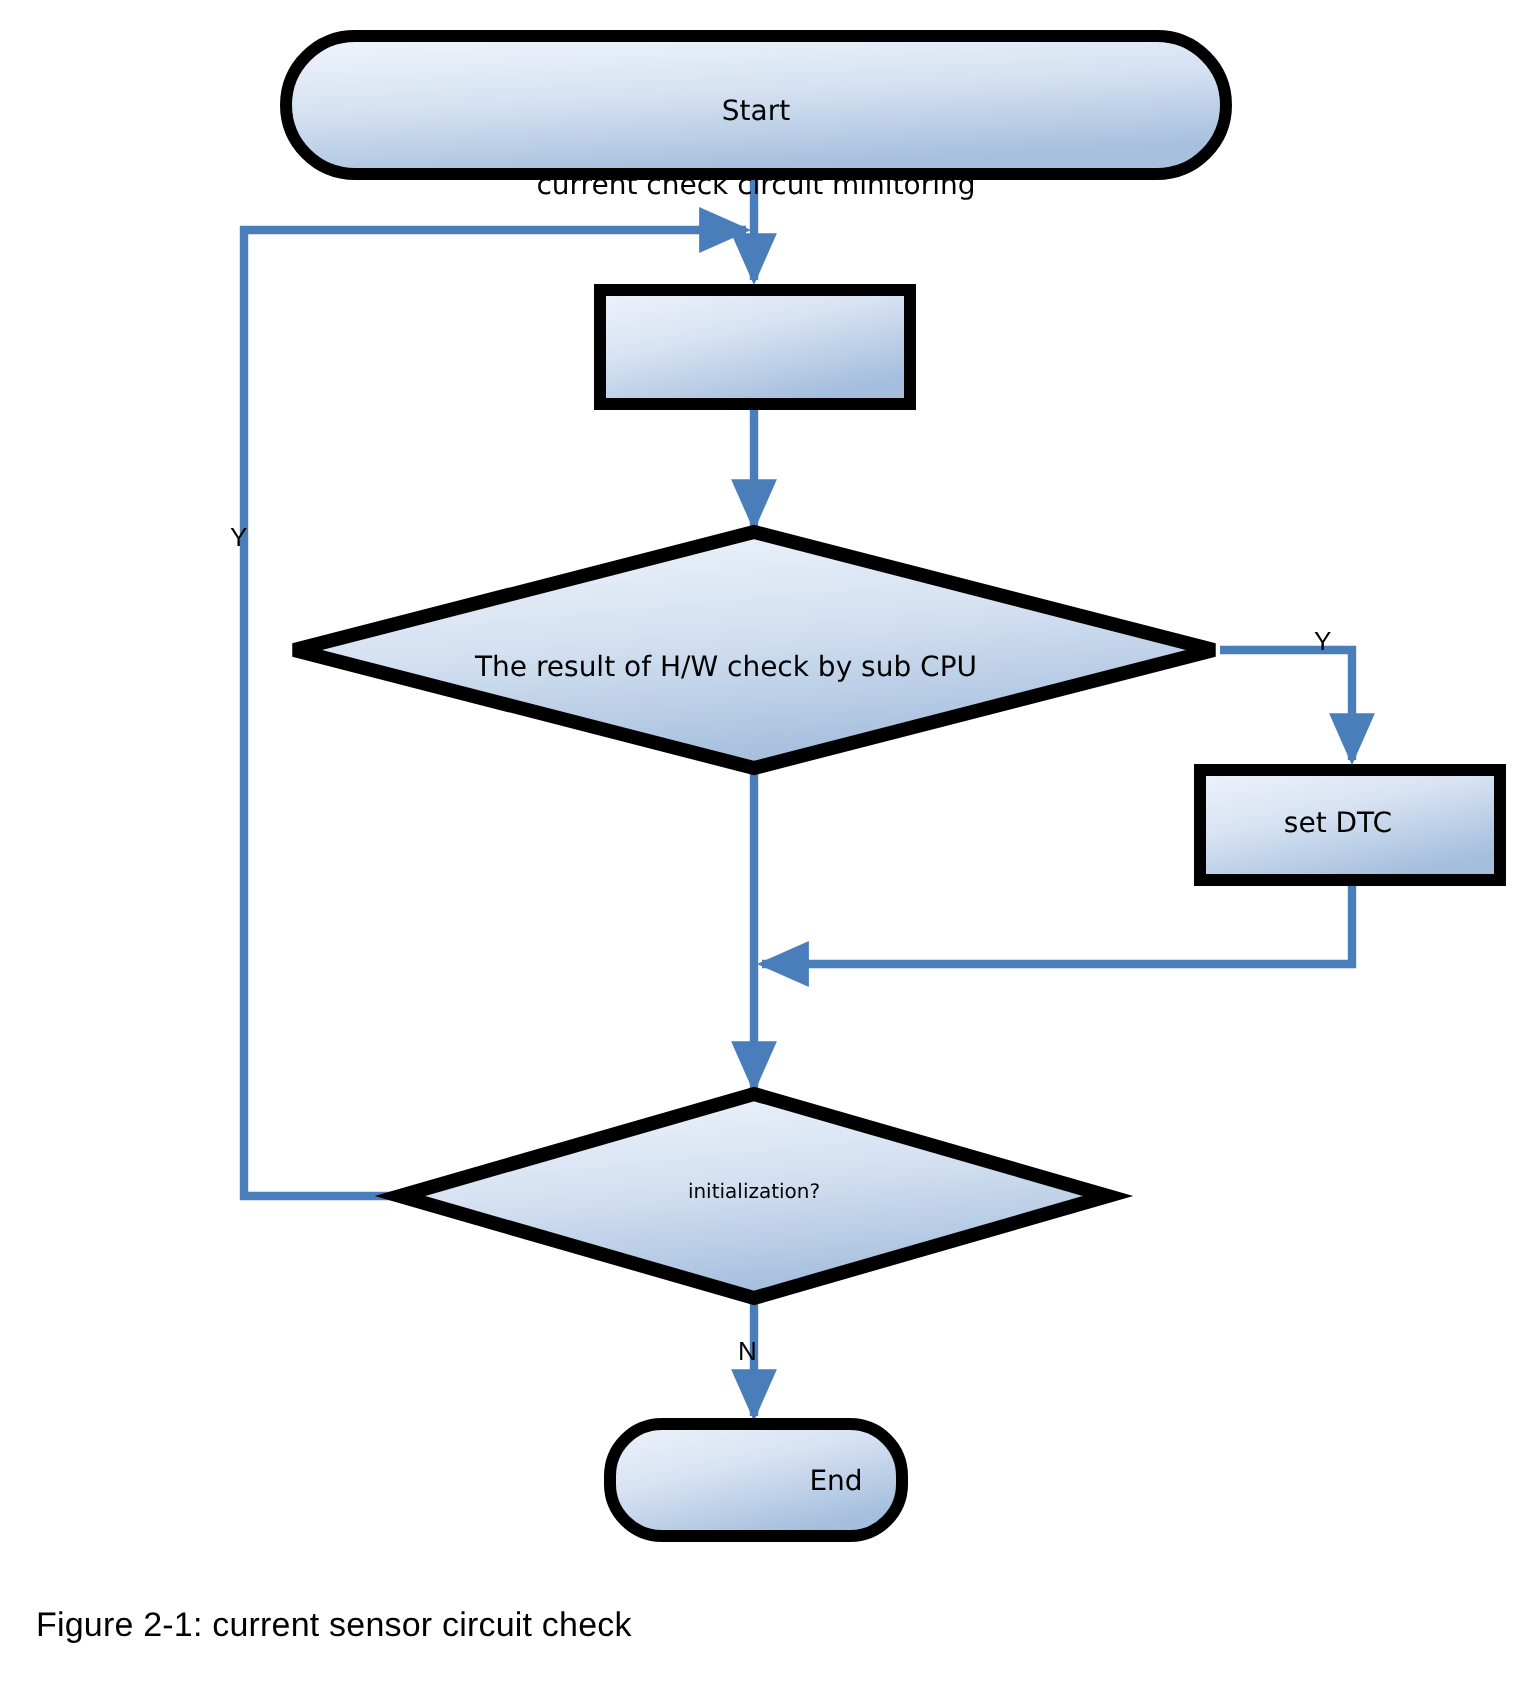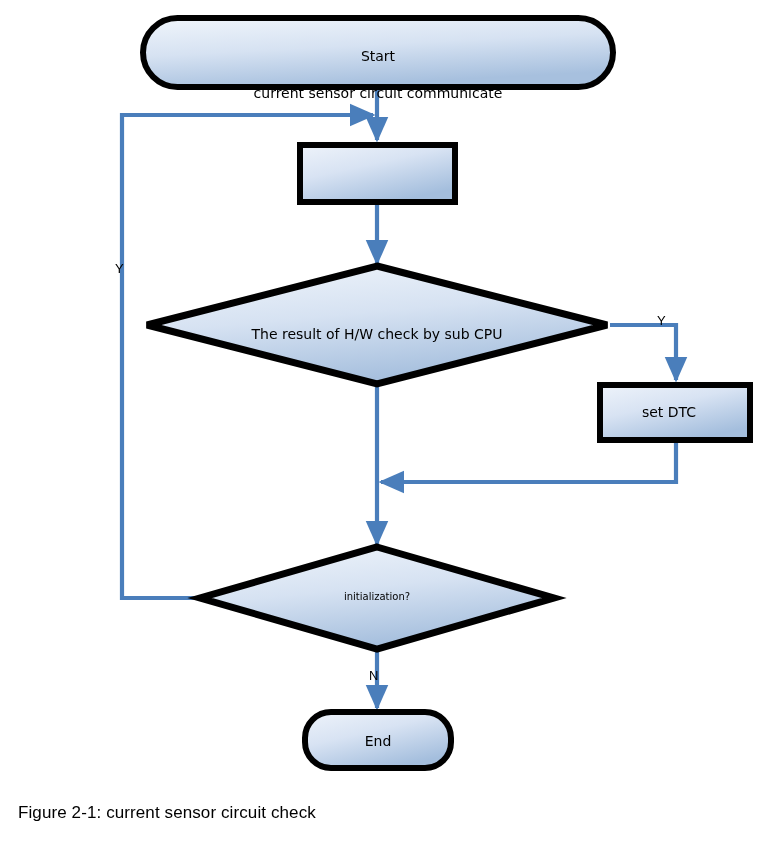--- a/index.html
+++ b/index.html
@@ -44,24 +44,24 @@
     position: absolute;
     left: 18px;
     top: 803px;
     font-family: "Liberation Sans", sans-serif;
     font-size: 17px;
     color: #000000;
     letter-spacing: 0.1px;
   }
   .lbl-start   { left: 140px; top: 29px;  width: 476px; font-size: 14px; }
   .lbl-process { left: 297px; top: 155px; width: 161px; font-size: 14px; }
-  .lbl-dec1    { left: 182px; top: 307px; width: 390px; font-size: 14px; }
+  .lbl-dec1    { left: 168px; top: 307px; width: 390px; font-size: 14px; }
   .lbl-dtc     { left: 597px; top: 403px; width: 144px; font-size: 14px; }
   .lbl-dec2    { left: 237px; top: 590px; width: 280px; font-size: 10px; }
-  .lbl-end     { left: 302px; top: 732px; width: 152px; font-size: 14px; }
+  .lbl-end     { left: 302px; top: 732px; width: 152px; font-size: 14px; padding-left: 40px; }
 </style>
 </head>
 <body>
 
 <div id="page">
 
   <svg id="flow-svg" viewBox="0 0 764 841" xmlns="http://www.w3.org/2000/svg">
     <defs>
       <linearGradient id="nodeGrad" x1="0%" y1="0%" x2="60%" y2="100%">
         <stop offset="0%" stop-color="#eef3fa"></stop>
@@ -103,21 +103,21 @@
 
     <rect x="600" y="385" width="150" height="55" fill="url(#nodeGrad)" stroke="#000000" stroke-width="6"></rect>
 
     <polygon points="377,547 554,598 377,649 200,598" fill="url(#nodeGradWide)" stroke="#000000" stroke-width="7" stroke-linejoin="miter"></polygon>
 
     <rect x="305" y="712" width="146" height="56" rx="26" ry="26" fill="url(#nodeGrad)" stroke="#000000" stroke-width="6"></rect>
   </svg>
 
   <div class="node-label lbl-start">
     <div>Start</div>
-    <div>current sensor circuit communicate</div>
+    <div>current check circuit minitoring</div>
   </div>
 
 
   <div class="node-label lbl-dec1">
     <div>The result of H/W check by sub CPU</div>
   </div>
 
   <div class="node-label lbl-dtc">set DTC</div>
 
   <div class="node-label lbl-dec2">initialization?</div>

